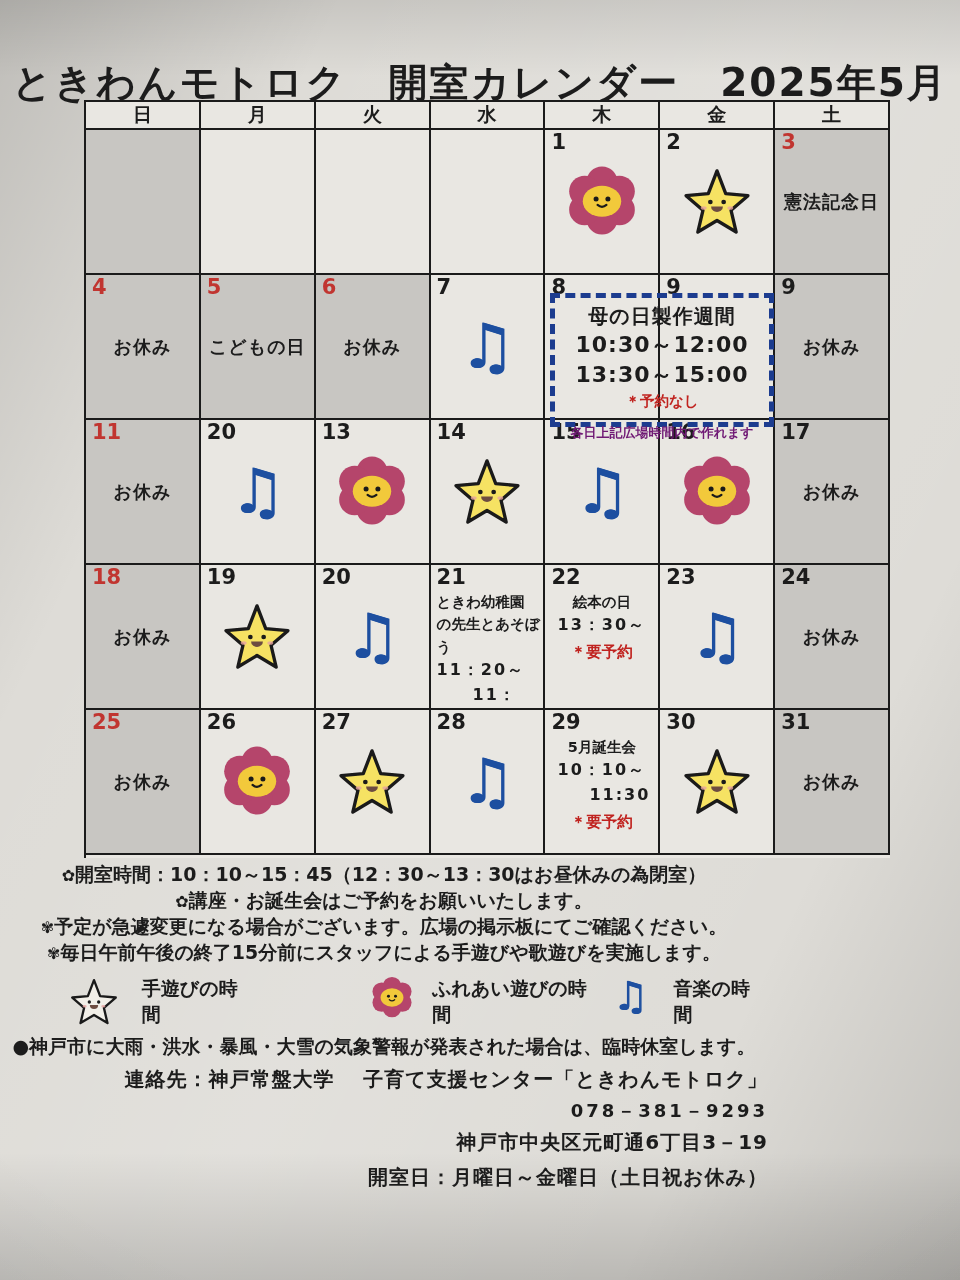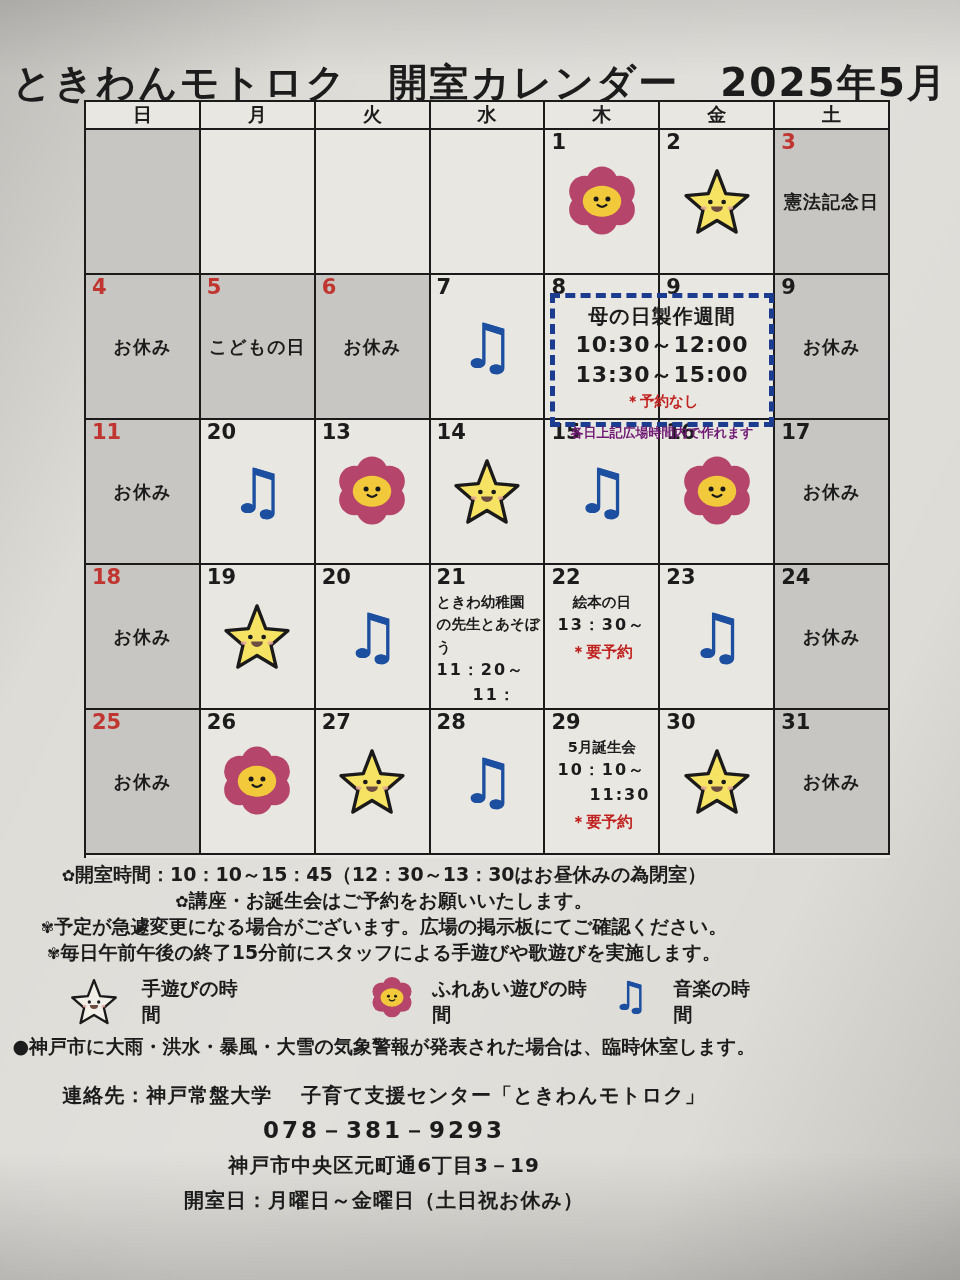--- a/index.html
+++ b/index.html
@@ -58,23 +58,23 @@
   .event-box .ev-red2{color:#701a75;font-size:13px;font-weight:bold;margin-top:13px;}
   
   .bottom{position:absolute;left:0;top:862px;width:768px;}
   .note-line{width:100%;text-align:center;font-weight:bold;font-size:19px;line-height:24px;white-space:pre;}
   .note-line .bullet{font-size:16px;}
   .legend{display:flex;align-items:flex-start;justify-content:flex-start;margin:10px 0 0 68px;height:52px;}
   .legend .lbl{font-weight:bold;font-size:19px;}
   .legend .sp1{width:22px;} .legend .sp2{width:116px;} .legend .sp3{width:18px;}
   .legend .sp4{width:8px;}  .legend .sp5{width:26px;}
   .warning{margin:6px 0 0 0;text-align:center;font-weight:bold;font-size:19px;white-space:pre;}
-  .contact{margin-top:22px;text-align:center;font-weight:bold;}
+  .contact{margin-top:6px;text-align:right;font-weight:bold;}
   .contact .c1{font-size:20px;letter-spacing:1px;white-space:pre;}
-  .contact .c2{font-size:23px;letter-spacing:3px;margin-top:6px;}
+  .contact .c2{font-size:18px;letter-spacing:3px;margin-top:6px;}
   .contact .c3{font-size:20px;letter-spacing:1px;margin-top:6px;}
   .contact .c4{font-size:20px;letter-spacing:1px;margin-top:8px;}
 </style>
 </head>
 <body>
 
 <div class="vignette"></div>
 
 <div class="title">ときわんモトロク　開室カレンダー　2025年5月</div>
 

